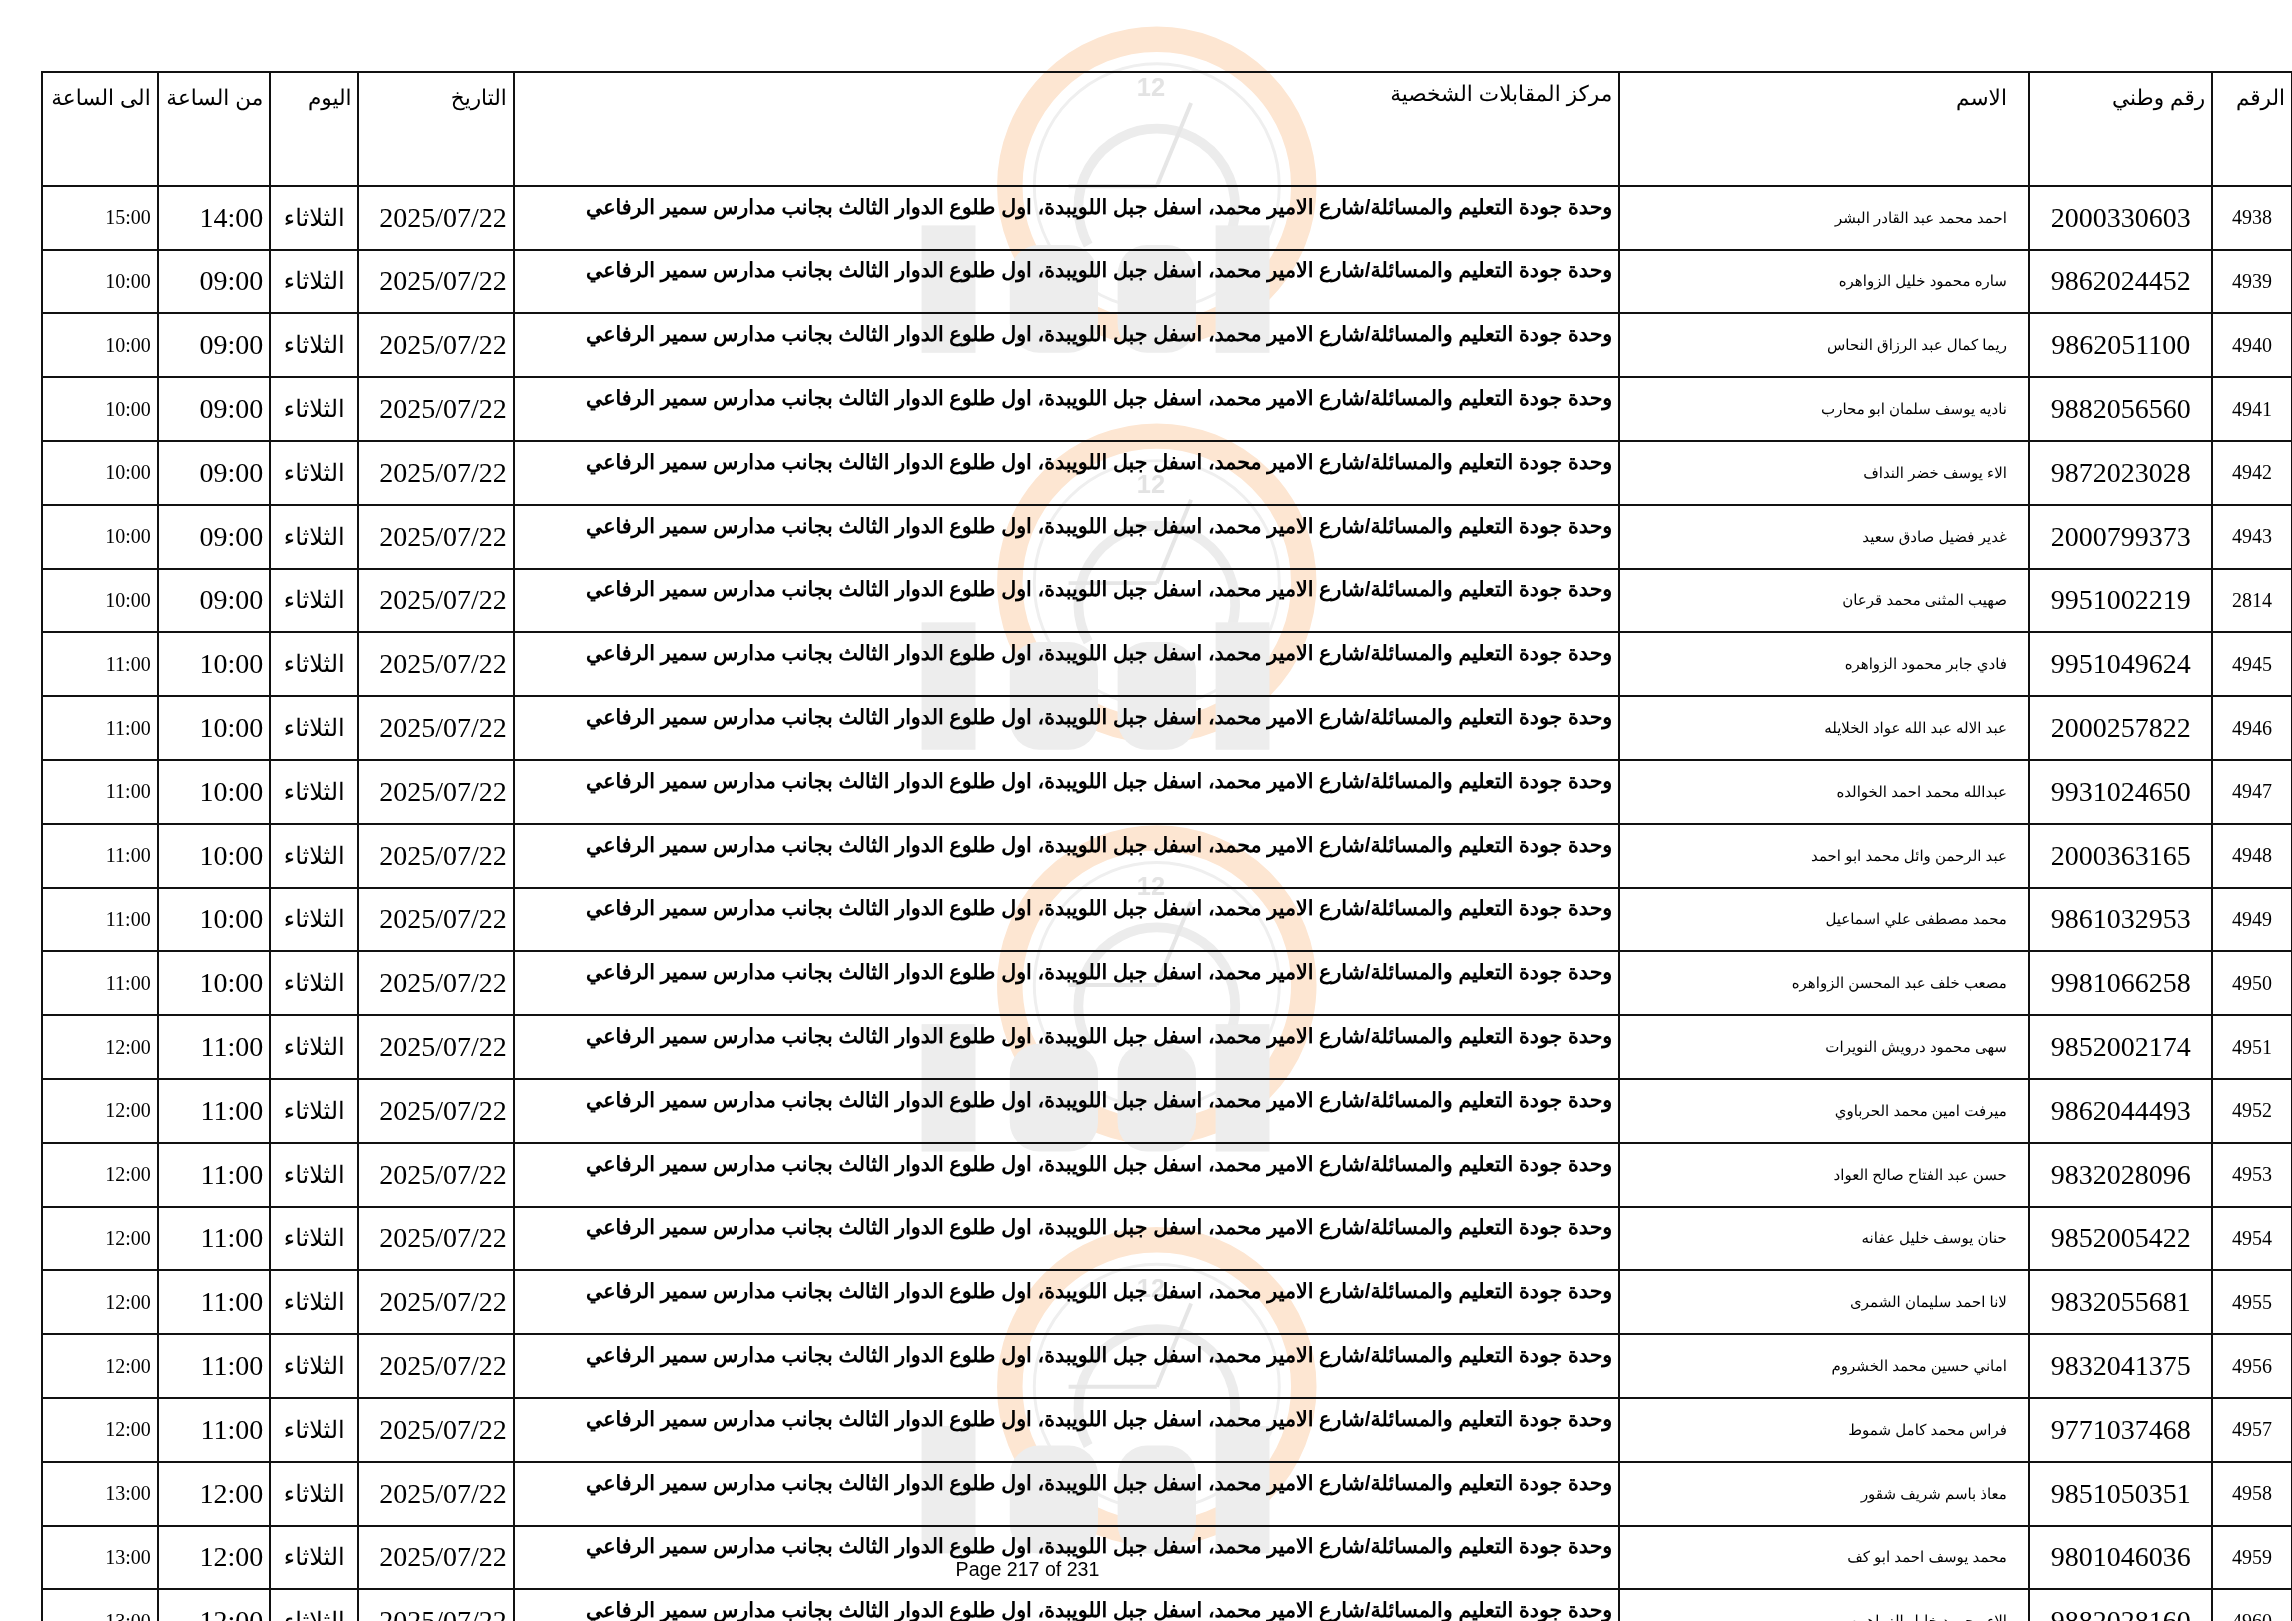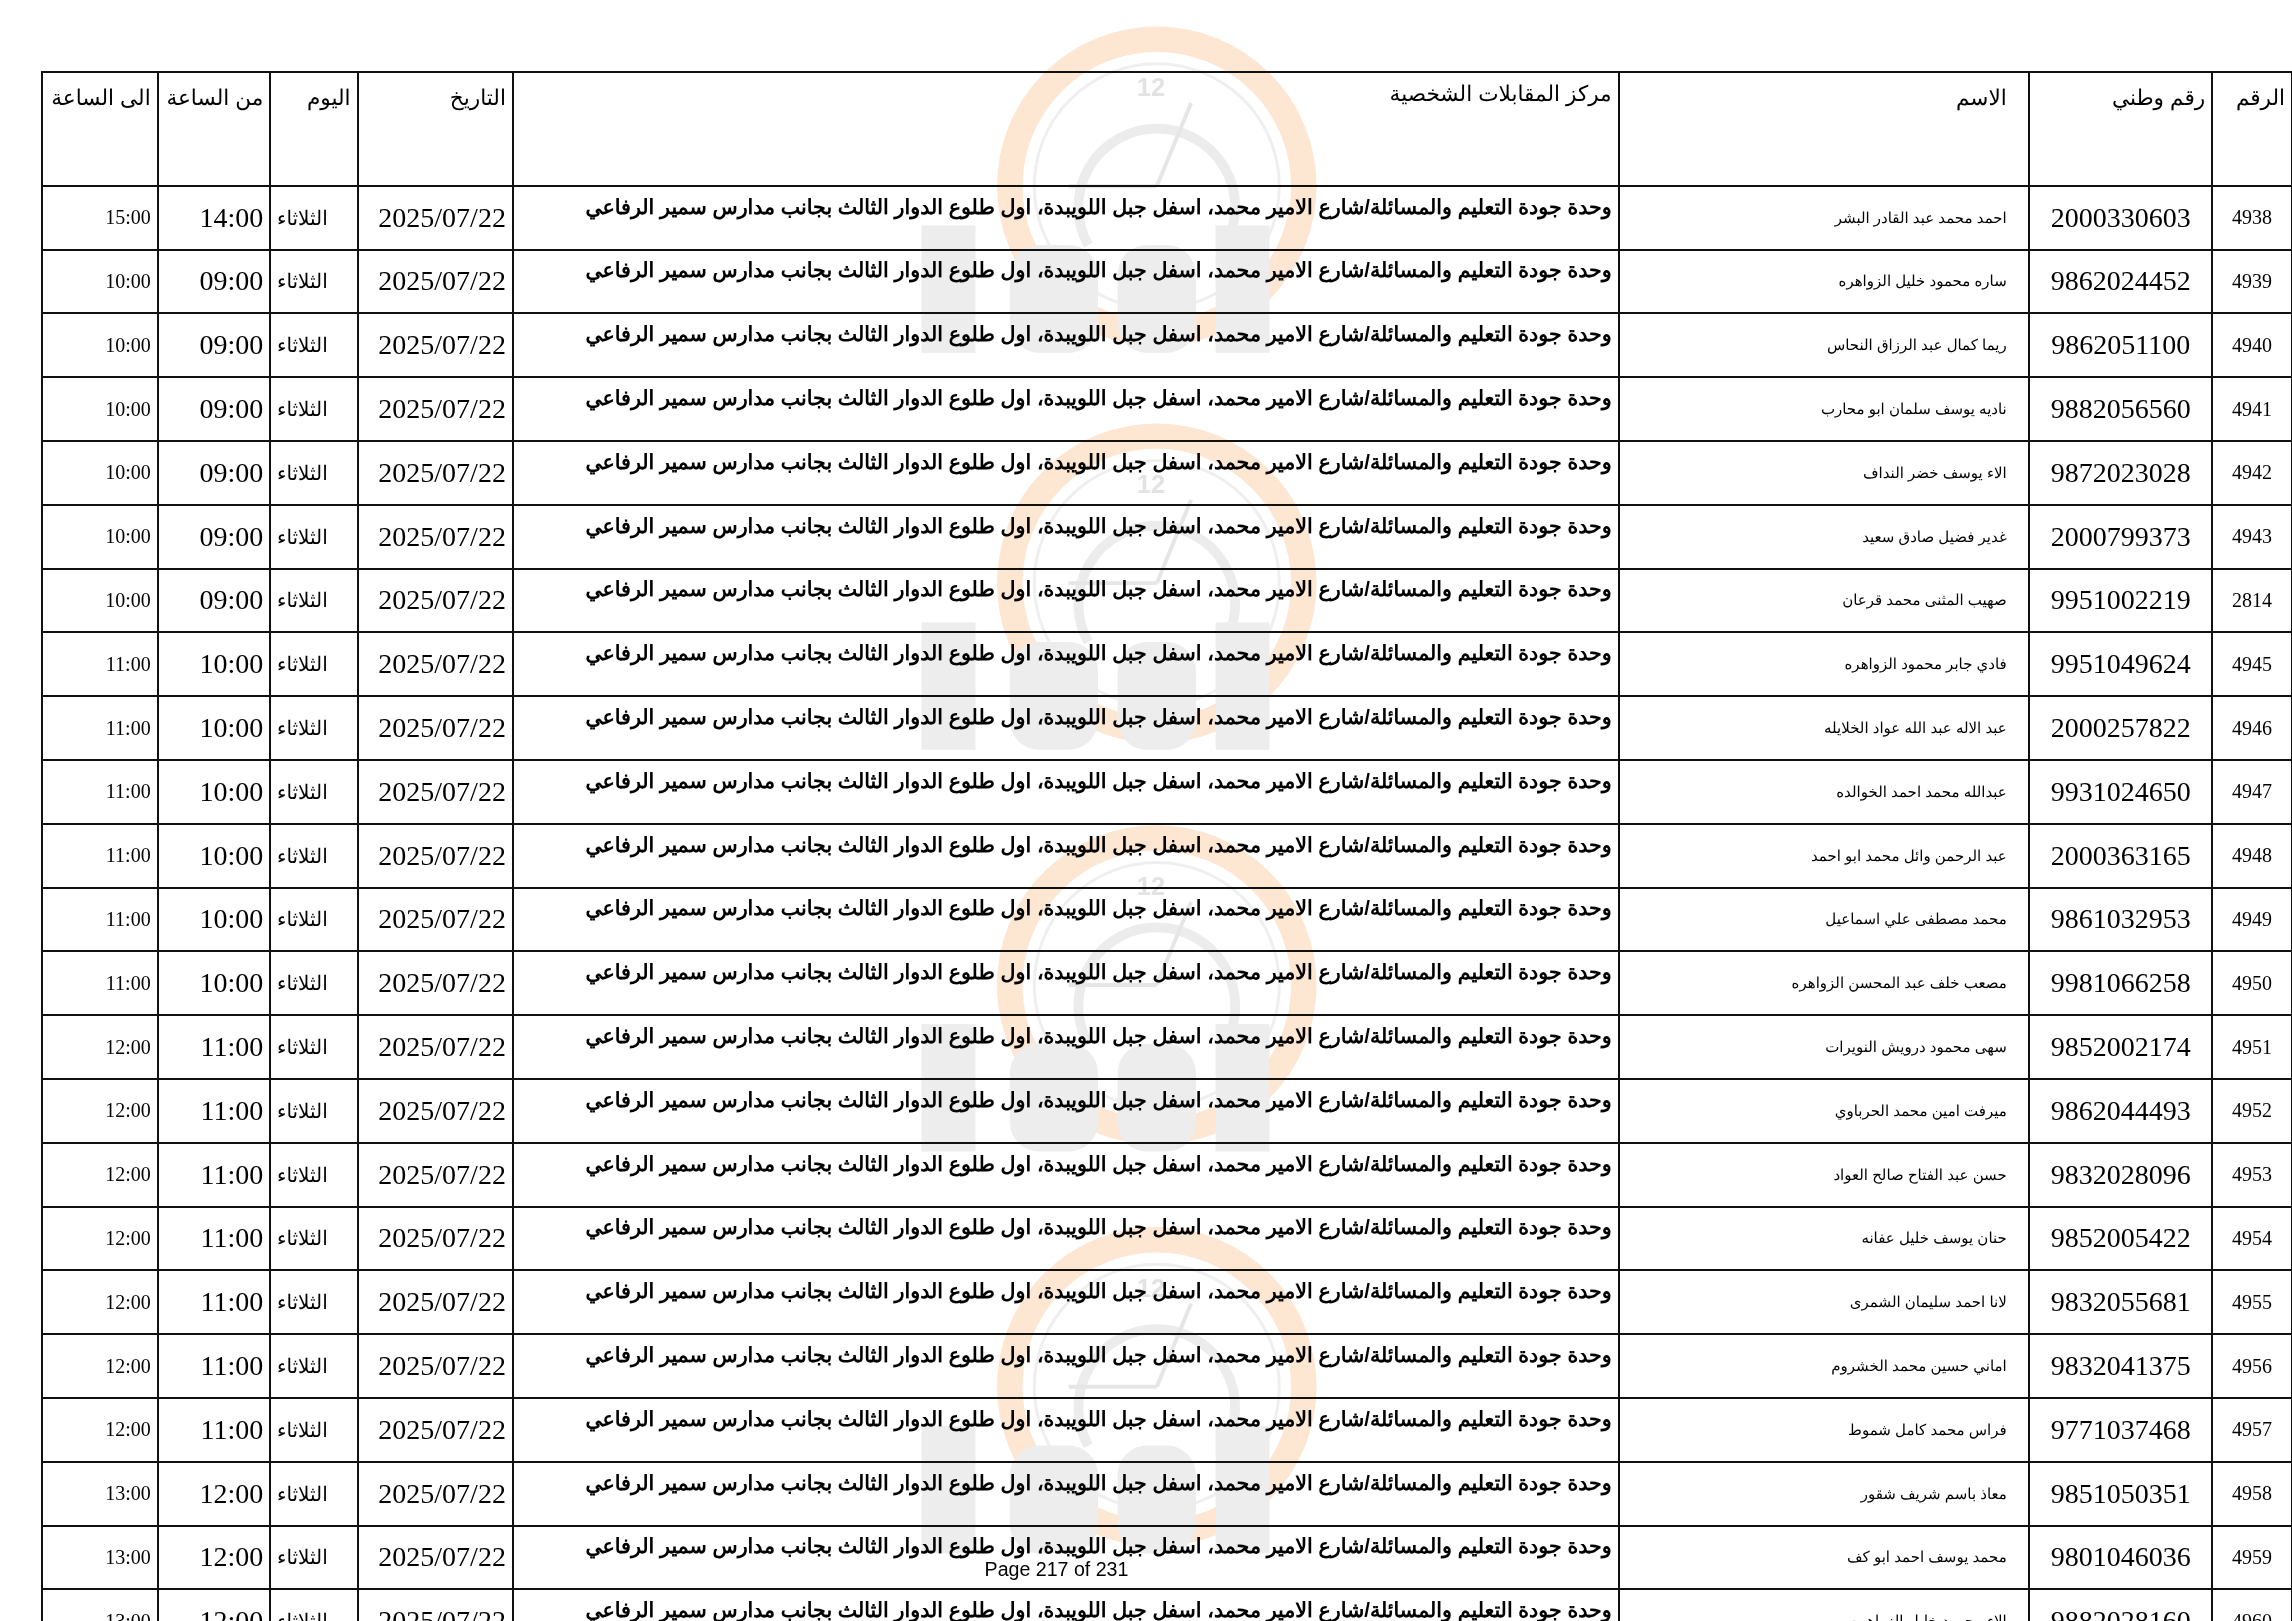--- a/index.html
+++ b/index.html
@@ -7,25 +7,25 @@
     .wm { position:absolute; left:0; top:0; width:2293px; height:1621px; pointer-events:none; z-index:0; }
     .sheet { position:absolute; left:41px; top:71px; z-index:1; border-collapse:collapse; table-layout:fixed; direction:rtl; }
     .sheet td, .sheet th { border:2.9px solid #111; padding:0 5.9px; overflow:hidden; white-space:nowrap; }
     .sheet th { height:100px; vertical-align:top; text-align:right; font-family:"Liberation Sans", sans-serif; font-weight:normal; font-size:21.6px; padding-top:11.8px;margin-left:20px; }
     .sheet td { height:54px; vertical-align:middle; }
     .c-num { width:68px; font-size:20px; text-align:center; }
     .c-id { width:172px; font-size:28px; text-align:center; }
     .c-name { width:399px; font-family:"Liberation Sans", sans-serif; font-size:15px; text-align:right; padding-right:21.6px !important; }
     .c-center { width:1099px; font-family:"Liberation Sans", sans-serif; font-size:20.6px; text-align:right; vertical-align:top !important; padding-top:7.8px !important;font-weight:bold; }
     .c-date { width:143px; font-size:28px; text-align:right; }
-    .c-day { width:76px; font-family:"Liberation Sans", sans-serif; font-size:20px; text-align:left; }
+    .c-day { width:76px; font-family:"Liberation Sans", sans-serif; font-size:24px; text-align:center; }
     .c-from { width:99px; font-size:28px; }
     .c-to { width:102px; font-size:20px; text-align:right; }
     .sheet td.c-center, .sheet td.c-name, .sheet td.c-day { font-family:"Liberation Sans", sans-serif; }
-    .footer { position:absolute; left:0; width:2055px; top:1558px; text-align:center; font-family:"Liberation Sans", sans-serif; font-size:19.6px; z-index:1;padding-left:29px; }
+    .footer { position:absolute; left:0; width:2055px; top:1558px; text-align:center; font-family:"Liberation Sans", sans-serif; font-size:19.6px; z-index:1; }
   </style>
 </head>
 <body>
 
 <svg class="wm" viewBox="0 0 2339 1654" xmlns="http://www.w3.org/2000/svg">
   <defs>
     <g id="clk">
       <circle cx="0" cy="0" r="150" fill="none" stroke="#fde6d2" stroke-width="26"></circle>
       <circle cx="0" cy="0" r="125" fill="none" stroke="#efefef" stroke-width="3"></circle>
       <path d="M-70,60 A80,80 0 1 1 70,60" fill="none" stroke="#ececec" stroke-width="10"></path>

